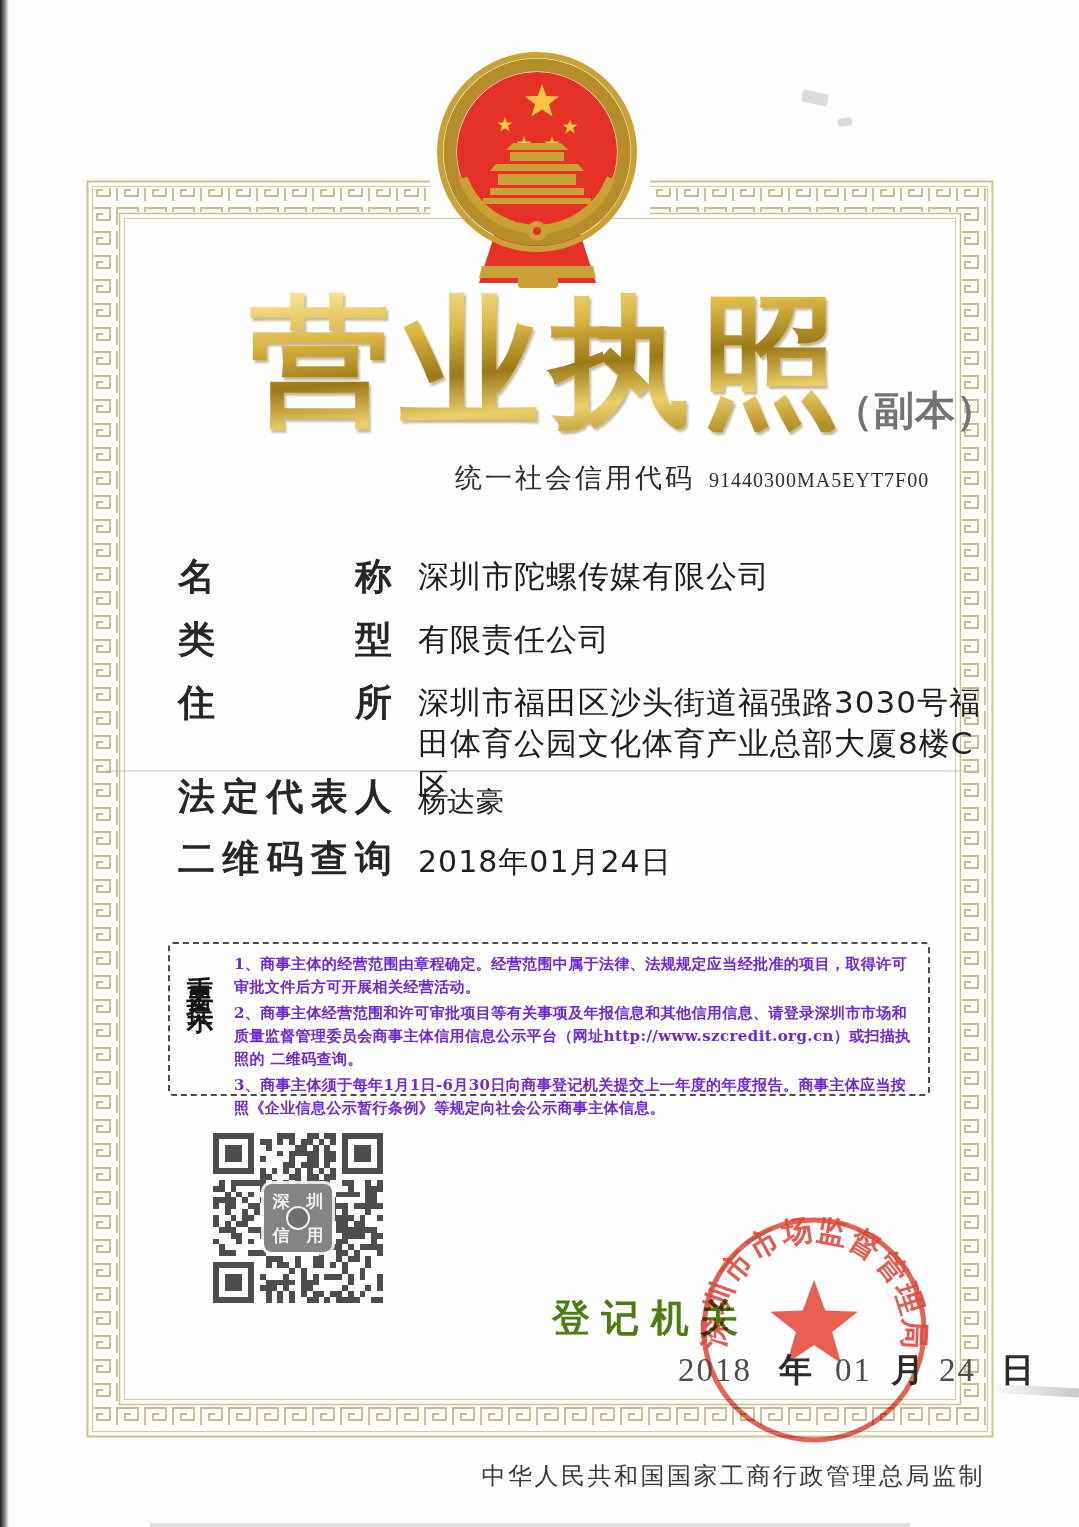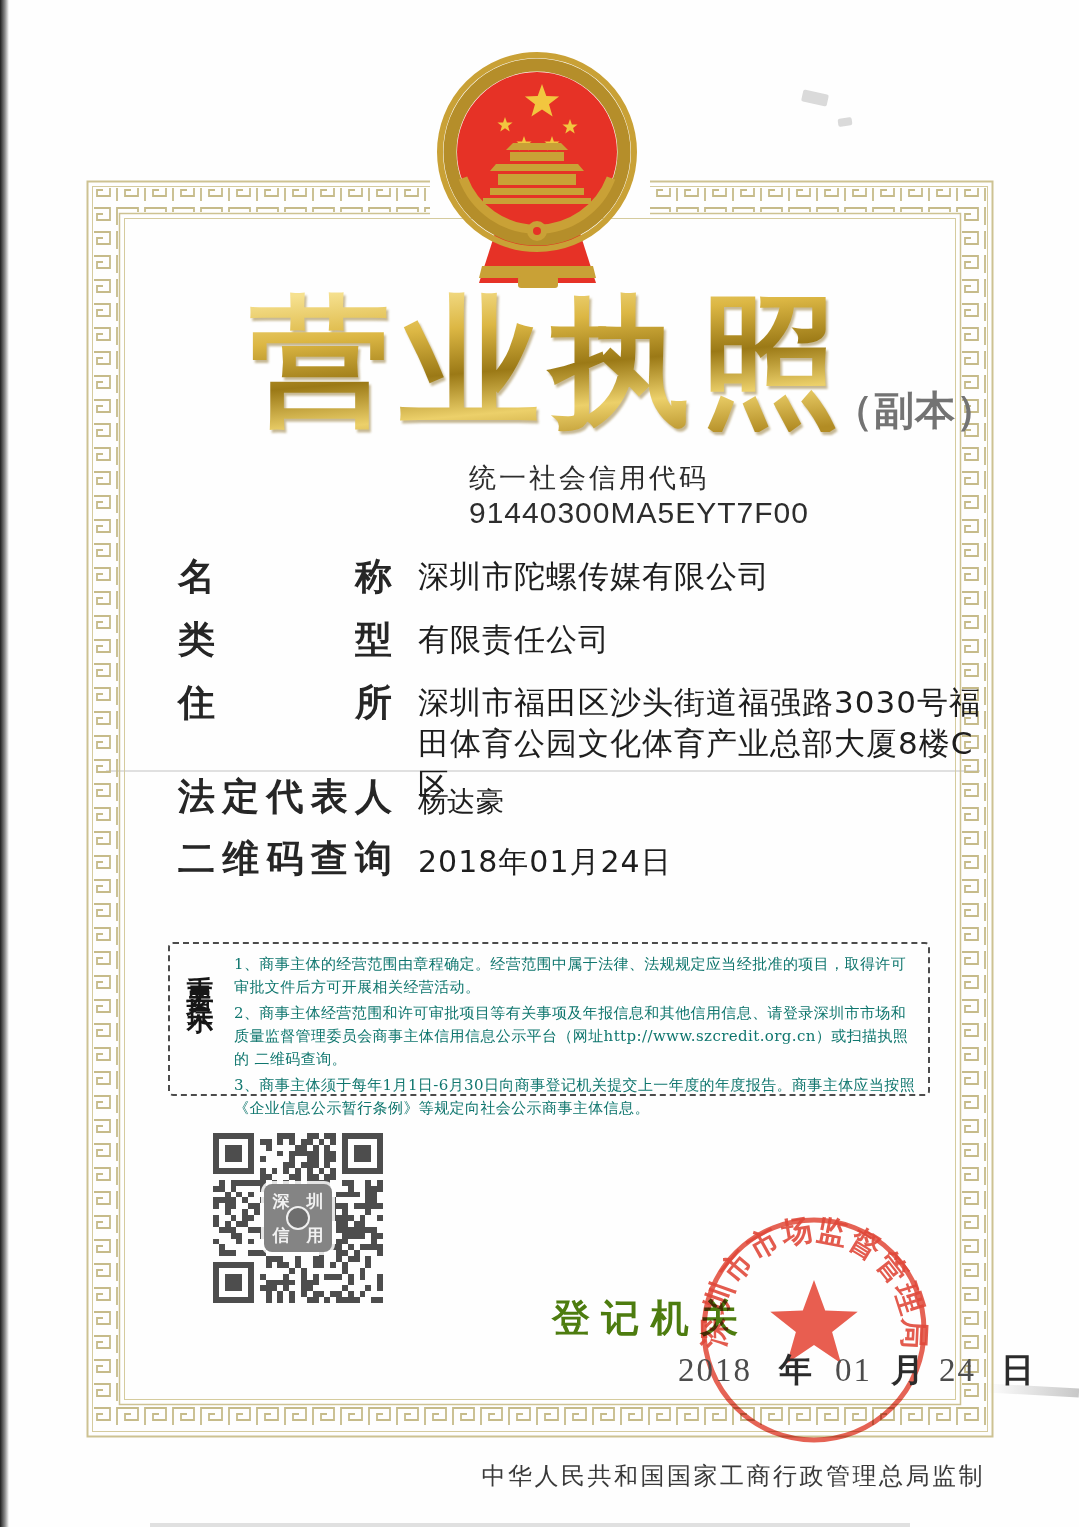--- a/index.html
+++ b/index.html
@@ -31,41 +31,41 @@
   @supports (-webkit-background-clip:text){
     .title{
       background:linear-gradient(175deg,#f6e190 4%,#dcb744 28%,#9b7916 52%,#ecd06a 74%,#b28c24 96%);
       -webkit-background-clip:text;background-clip:text;color:transparent;text-shadow:none;
       filter:drop-shadow(2px 3px 1px rgba(130,100,20,.45));
     }
   }
   .subtitle{position:absolute;left:833px;top:383px;font-size:40px;font-weight:600;color:#737373;letter-spacing:1px;}
 
   
-  .credit-line{position:absolute;left:455px;top:460px;display:flex;align-items:baseline;white-space:nowrap;flex-direction:column;}
+  .credit-line{position:absolute;left:455px;top:460px;display:flex;align-items:baseline;white-space:nowrap;}
   .credit-label{font-size:27px;color:#2d2d2d;letter-spacing:3px;}
-  .credit-code{font-family:Liberation Sans, sans-serif;font-size:30px;color:#2d2d2d;margin-left:14px;letter-spacing:1px;}
+  .credit-code{font-family:Liberation Serif, serif;font-size:20px;color:#2d2d2d;margin-left:14px;letter-spacing:1px;}
 
   
   .field-row{position:absolute;left:178px;display:flex;align-items:flex-start;}
   .f-label{display:inline-block;width:214px;flex:0 0 214px;font-size:37px;font-weight:700;color:#262626;
     text-align:justify;text-align-last:justify;line-height:1.15;}
   .f-value{margin-left:26px;font-size:31px;color:#1e1e1e;line-height:41px;letter-spacing:1px;}
   .r1{top:556px}.r2{top:619px}.r3{top:682px}.r4{top:776px}.r5{top:838px}
   .r3 .f-value{width:568px;}
   .r4 .f-value{font-size:28px;padding-top:5px;}
   .r5 .f-value{font-size:30px;padding-top:3px;}
 
   
   .notice{position:absolute;left:168px;top:942px;width:762px;height:154px;box-sizing:border-box;
     border:2px dashed #4c4c4c;border-radius:5px;display:flex;padding:6px 12px 6px 8px;background:rgba(255,255,255,.4);}
   .notice-label{writing-mode:vertical-rl;text-orientation:upright;font-size:27px;font-weight:700;
     color:#161616;letter-spacing:11px;margin:4px 4px 0 4px;}
-  .notice-body{flex:1;margin-left:12px;font-family:"DejaVu Serif",serif;font-size:15px;font-weight:400;
-    color:#0f766e;line-height:23px;letter-spacing:.4px;}
+  .notice-body{flex:1;margin-left:12px;font-family:"DejaVu Serif",serif;font-size:15px;font-weight:700;
+    color:#6d28d9;line-height:23px;letter-spacing:.4px;}
   .notice-body p{margin:3px 0;}
 
   
   .qr{position:absolute;left:213px;top:1133px;width:170px;height:170px;}
   .qr svg{display:block;width:170px;height:170px;}
   .qr-center{position:absolute;left:51px;top:51px;width:68px;height:68px;background:#848484;border-radius:8px;
     display:grid;grid-template-columns:1fr 1fr;grid-template-rows:1fr 1fr;place-items:center;
     color:#f2f2f2;font-size:17px;font-weight:700;box-shadow:0 0 0 3px rgba(255,255,255,.85);}
   .qr-center .ring{position:absolute;left:50%;top:50%;width:20px;height:20px;margin:-12px 0 0 -12px;
     border:2px solid #f0f0f0;border-radius:50%;background:#6e6e6e;}

